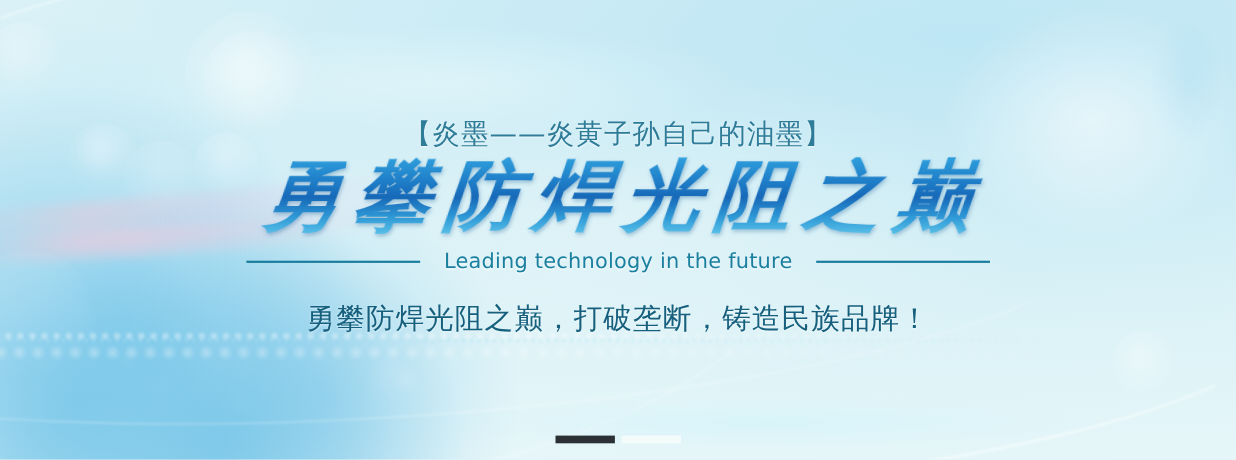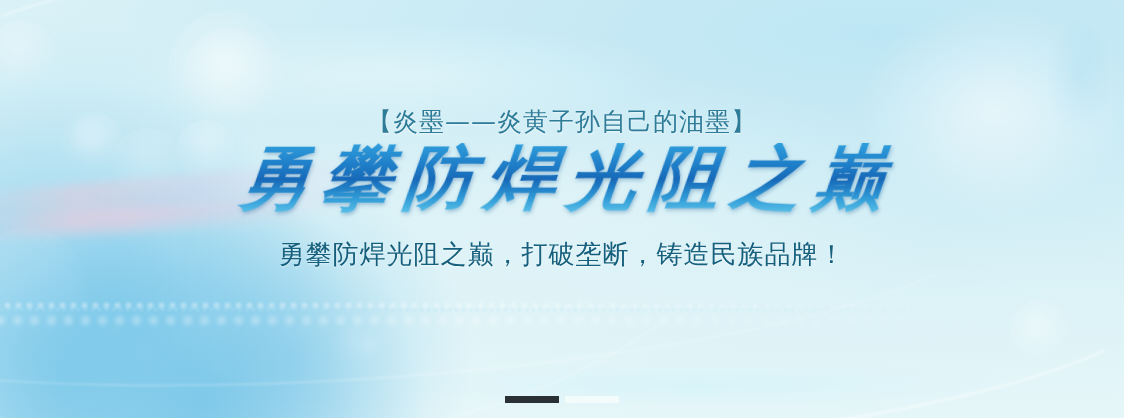--- a/index.html
+++ b/index.html
@@ -204,20 +204,25 @@
   </div>
 
   <span class="flare"></span>
   <span class="flare2"></span>
   <span class="glow-right"></span>
 
   <div class="content">
     <div class="eyebrow">【炎墨——炎黄子孙自己的油墨】</div>
     <div class="headline">勇攀防焊光阻之巅</div>
 
+    <div class="rule-row">
+      <span class="rule"></span>
+      <span class="tagline">Leading technology in the future</span>
+      <span class="rule"></span>
+    </div>
 
     <div class="subline">勇攀防焊光阻之巅，打破垄断，铸造民族品牌！</div>
   </div>
 
   <div class="dots">
     <span class="dot active"></span>
     <span class="dot idle"></span>
   </div>
 
 </div>

